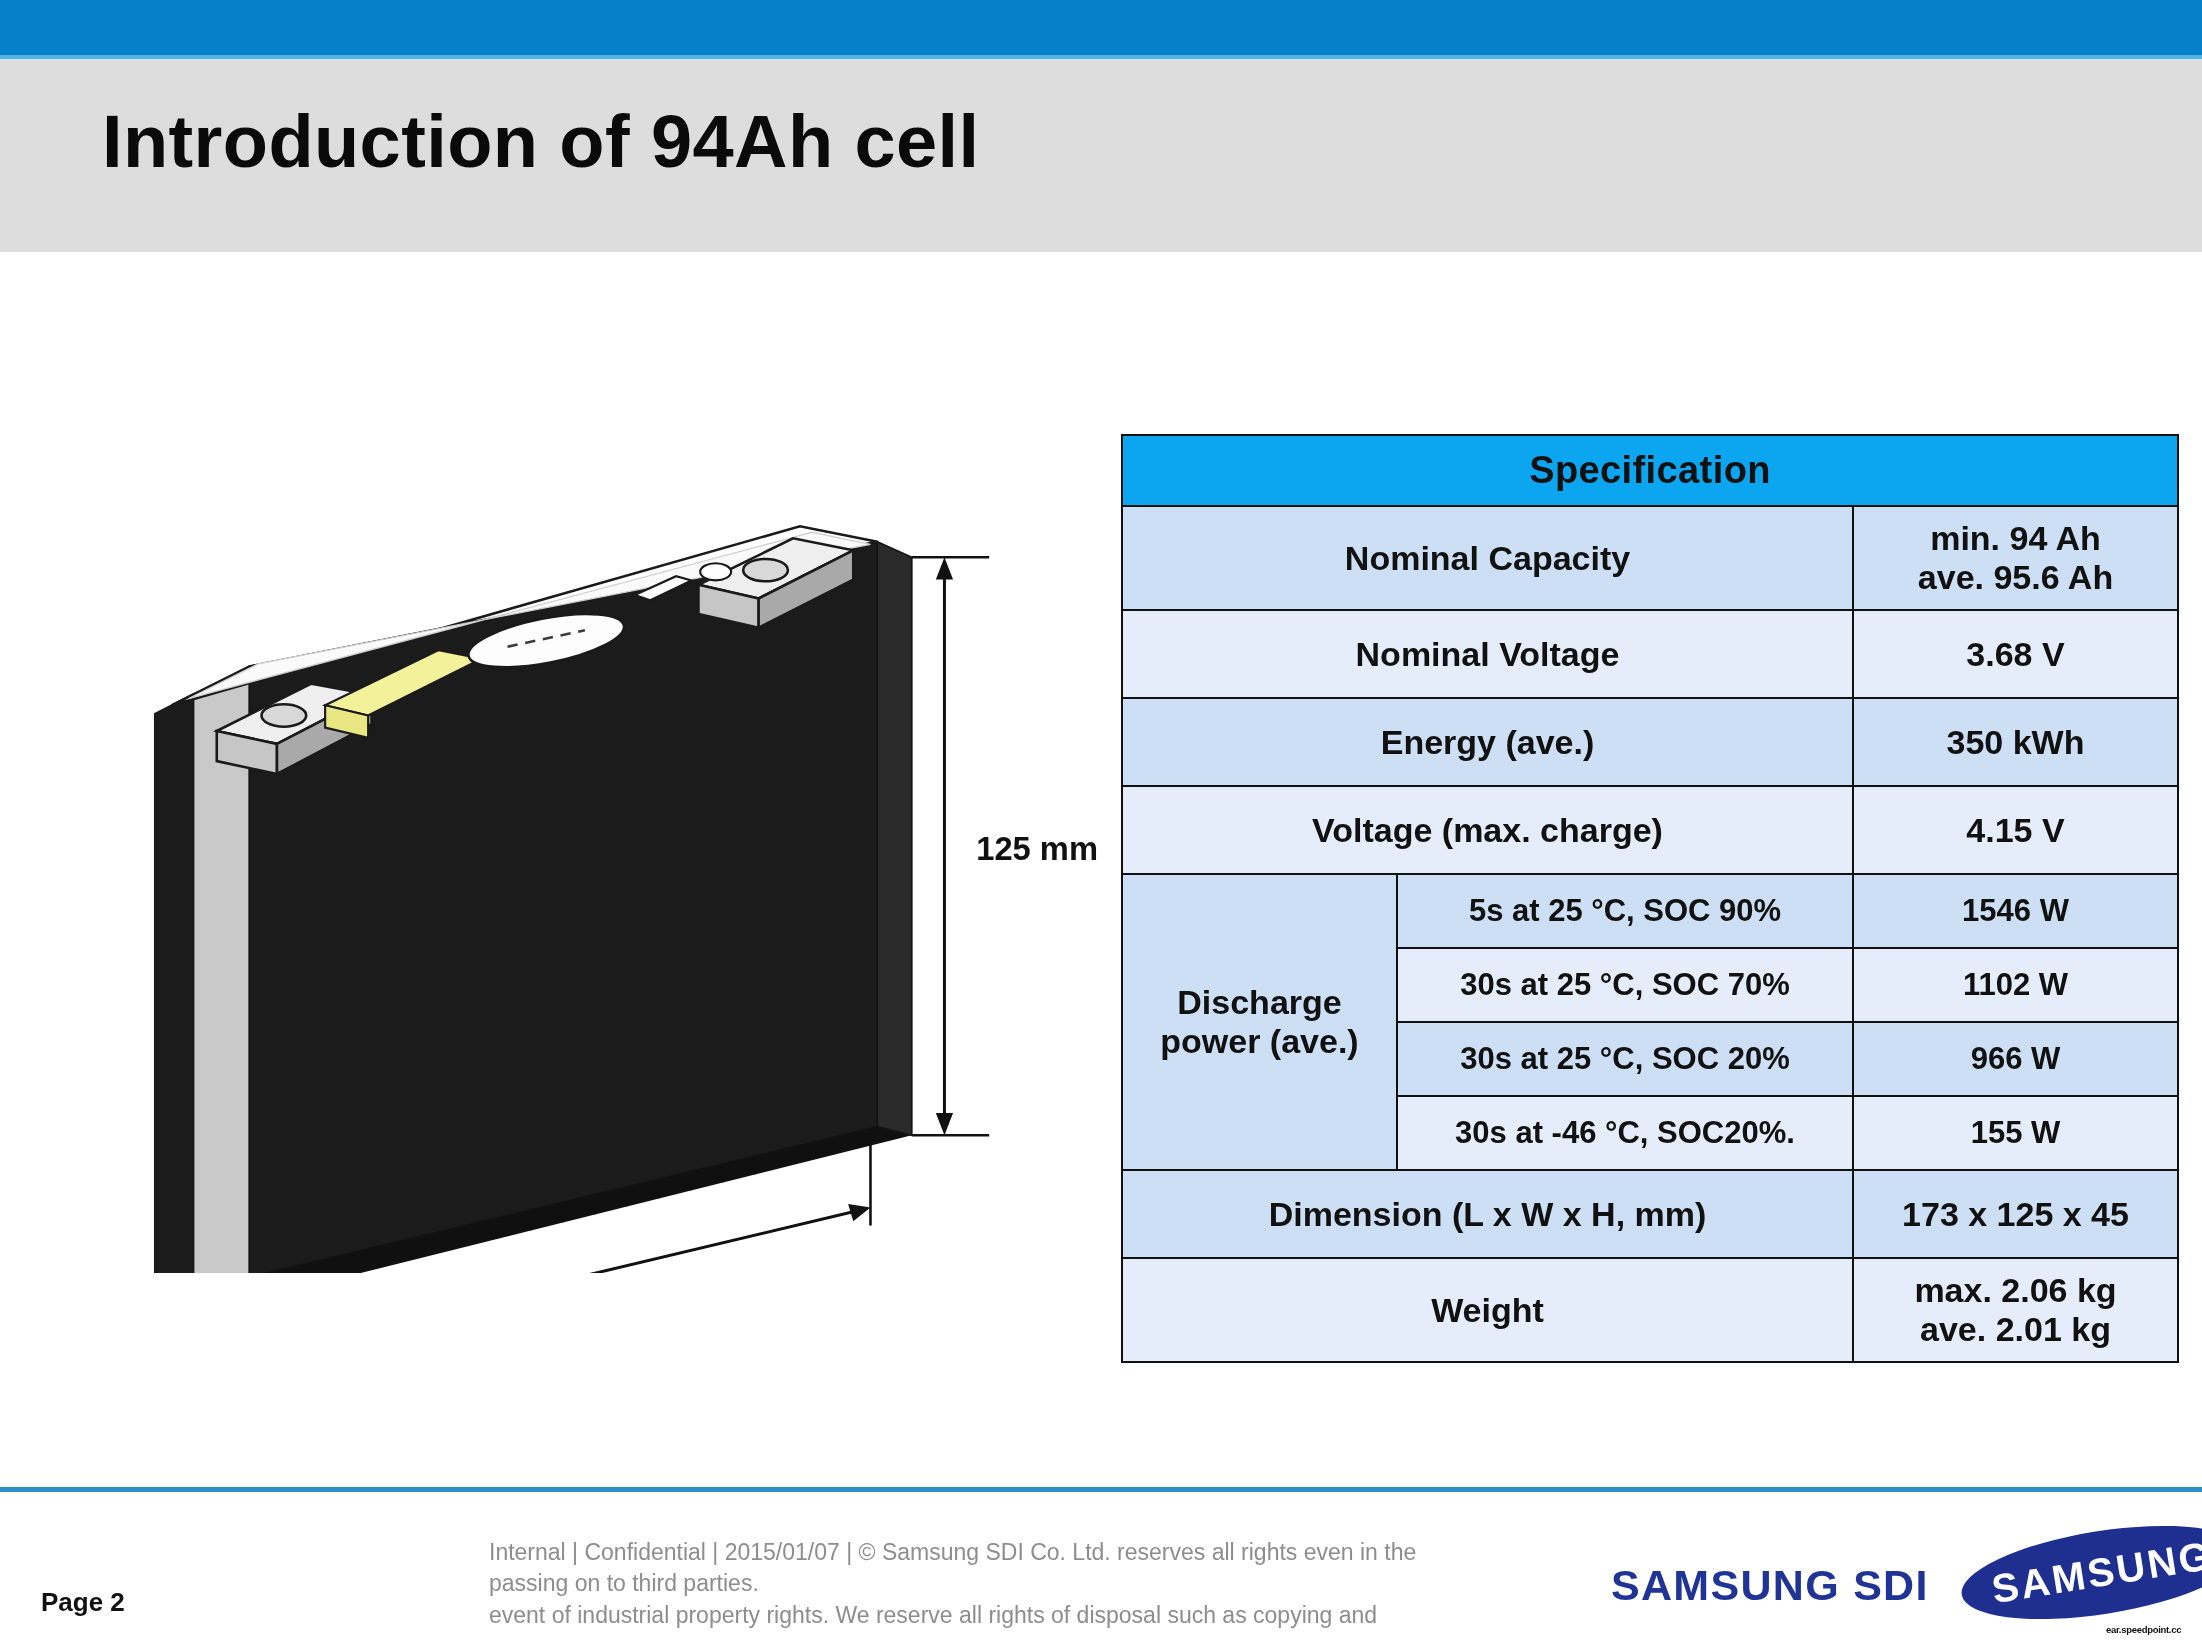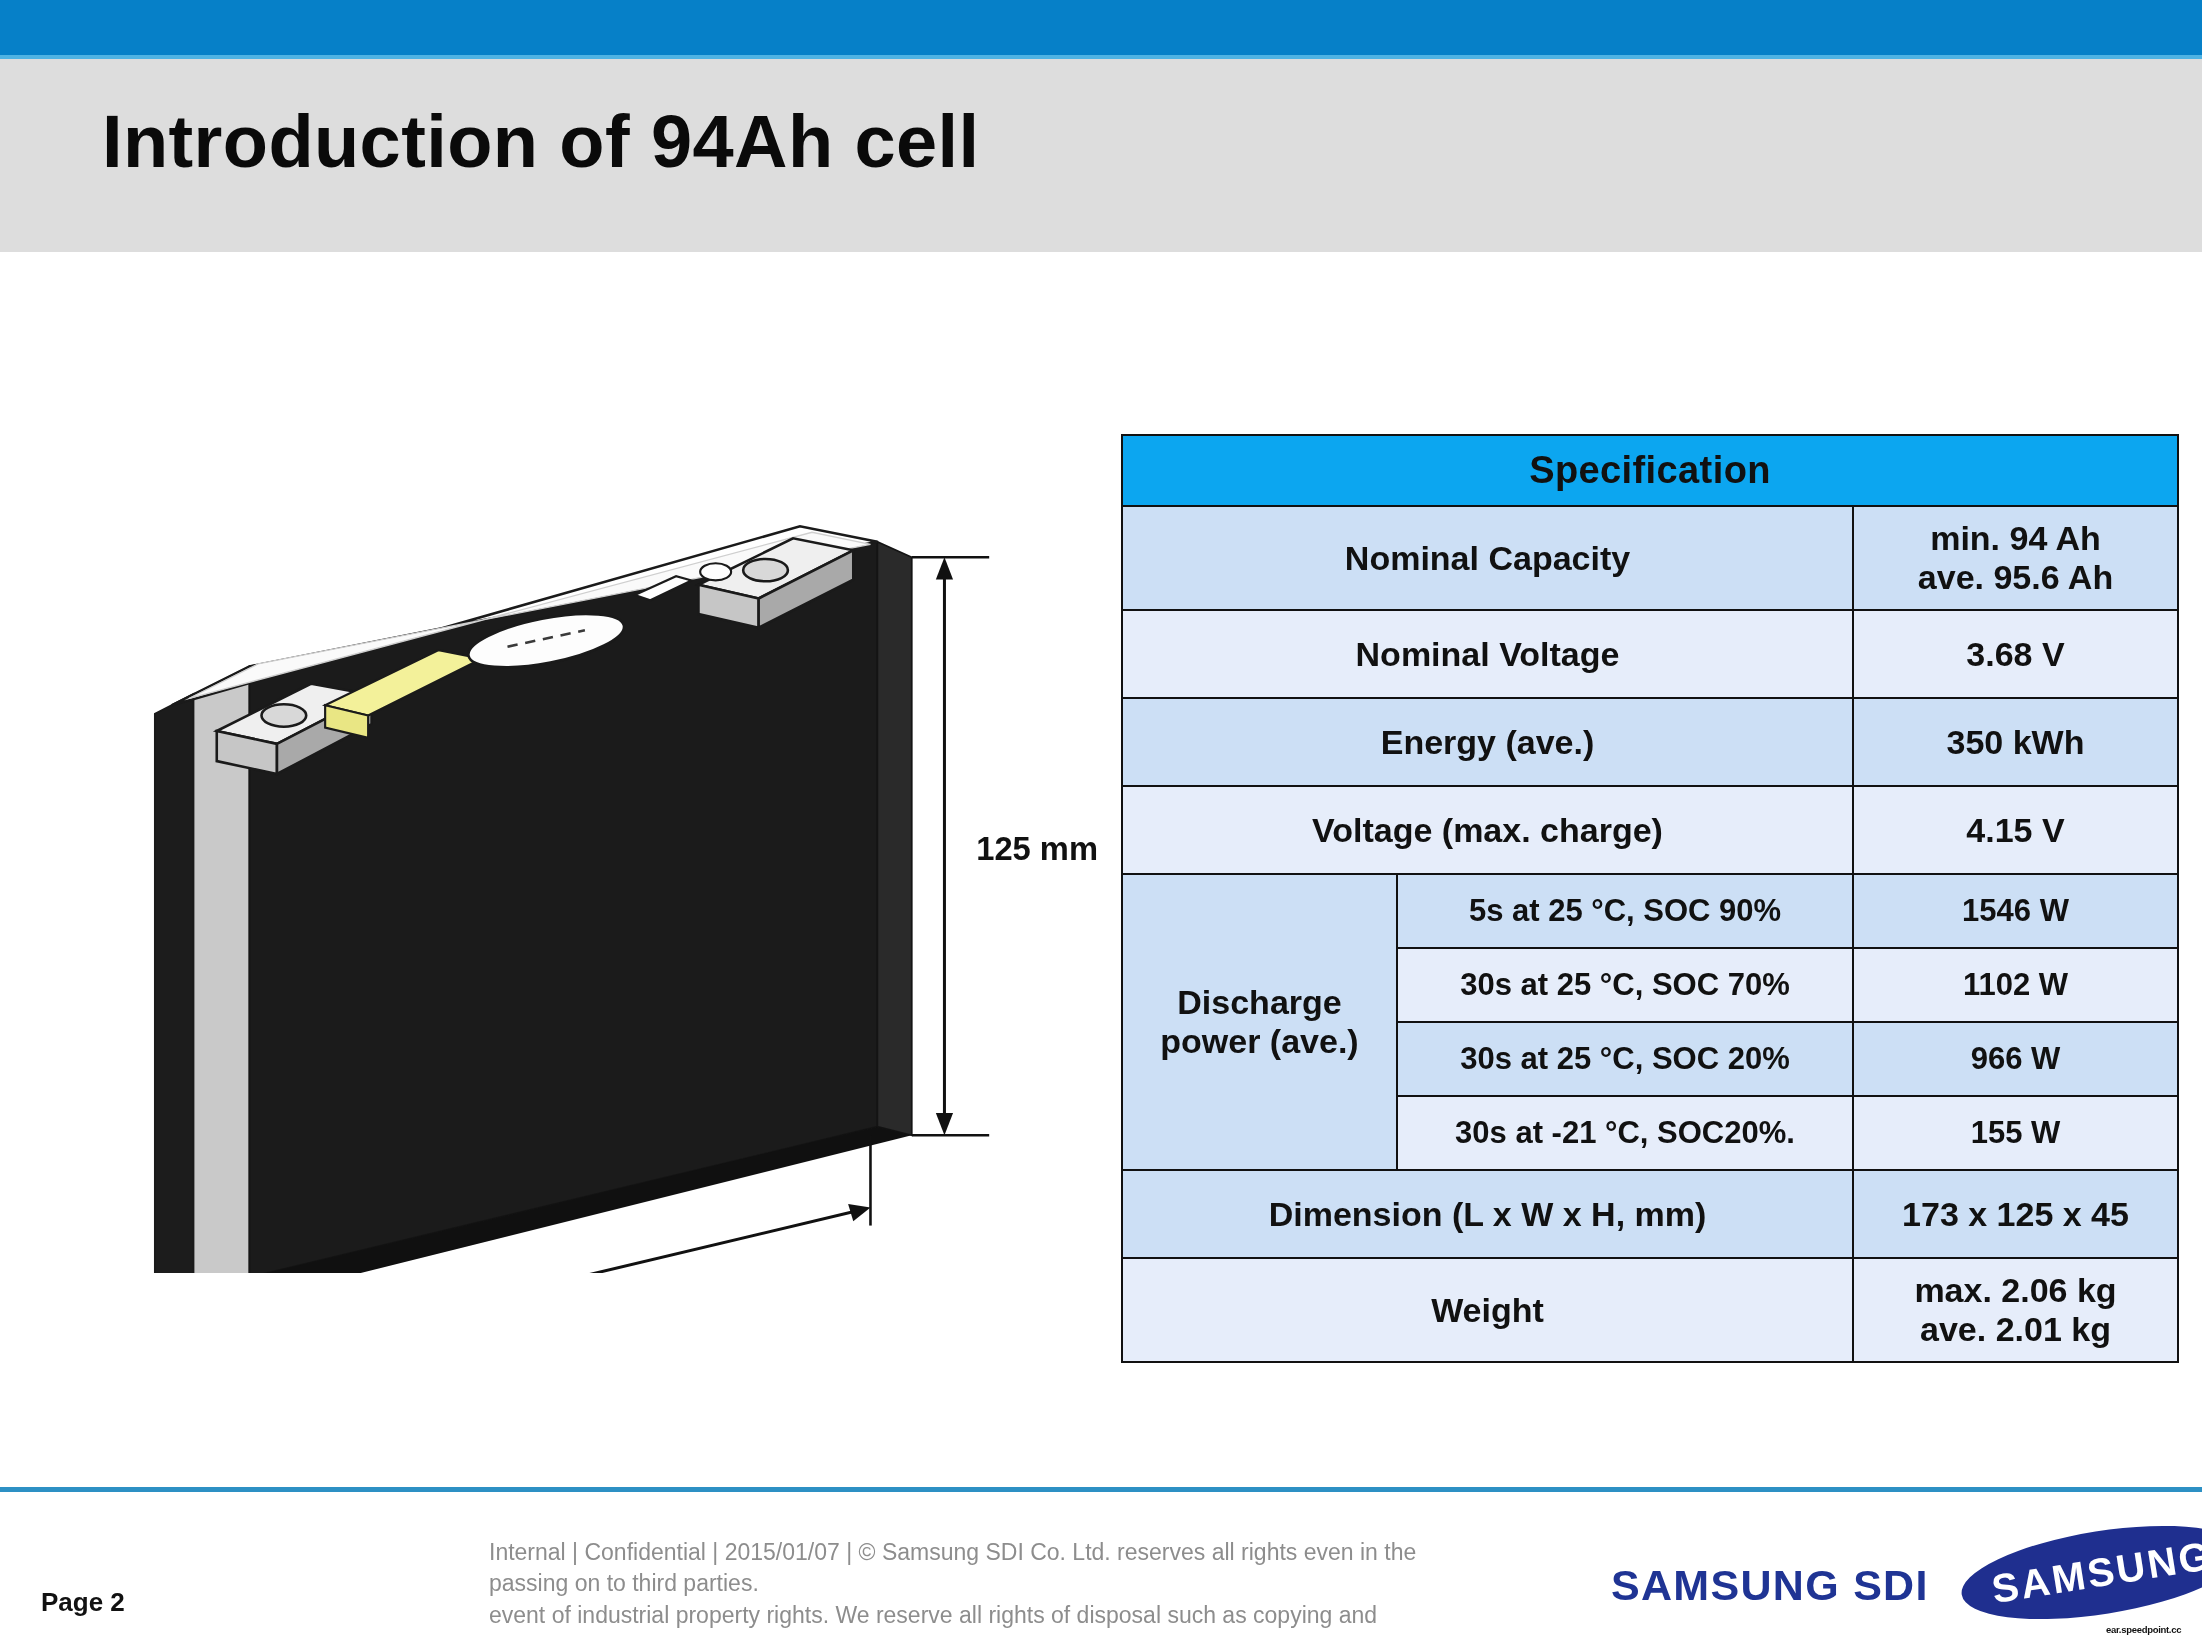--- a/index.html
+++ b/index.html
@@ -284,21 +284,21 @@
       </tr>
       <tr class="band-b">
         <td class="sub">30s at  25 °C, SOC 70%</td>
         <td class="val sub">1102 W</td>
       </tr>
       <tr class="band-a">
         <td class="sub">30s at 25 °C, SOC 20%</td>
         <td class="val sub">966 W</td>
       </tr>
       <tr class="band-b">
-        <td class="sub">30s at -21 °C, SOC20%.</td>
+        <td class="sub">30s at -46 °C, SOC20%.</td>
         <td class="val sub">155 W</td>
       </tr>
 
       <tr class="band-a">
         <td class="lbl tall1" colspan="2">Dimension (L x W x H, mm)</td>
         <td class="val tall1">173 x 125 x 45</td>
       </tr>
       <tr class="band-b">
         <td class="lbl tall2" colspan="2">Weight</td>
         <td class="val tall2 two-line">max. 2.06 kg<br>ave. 2.01 kg</td>

